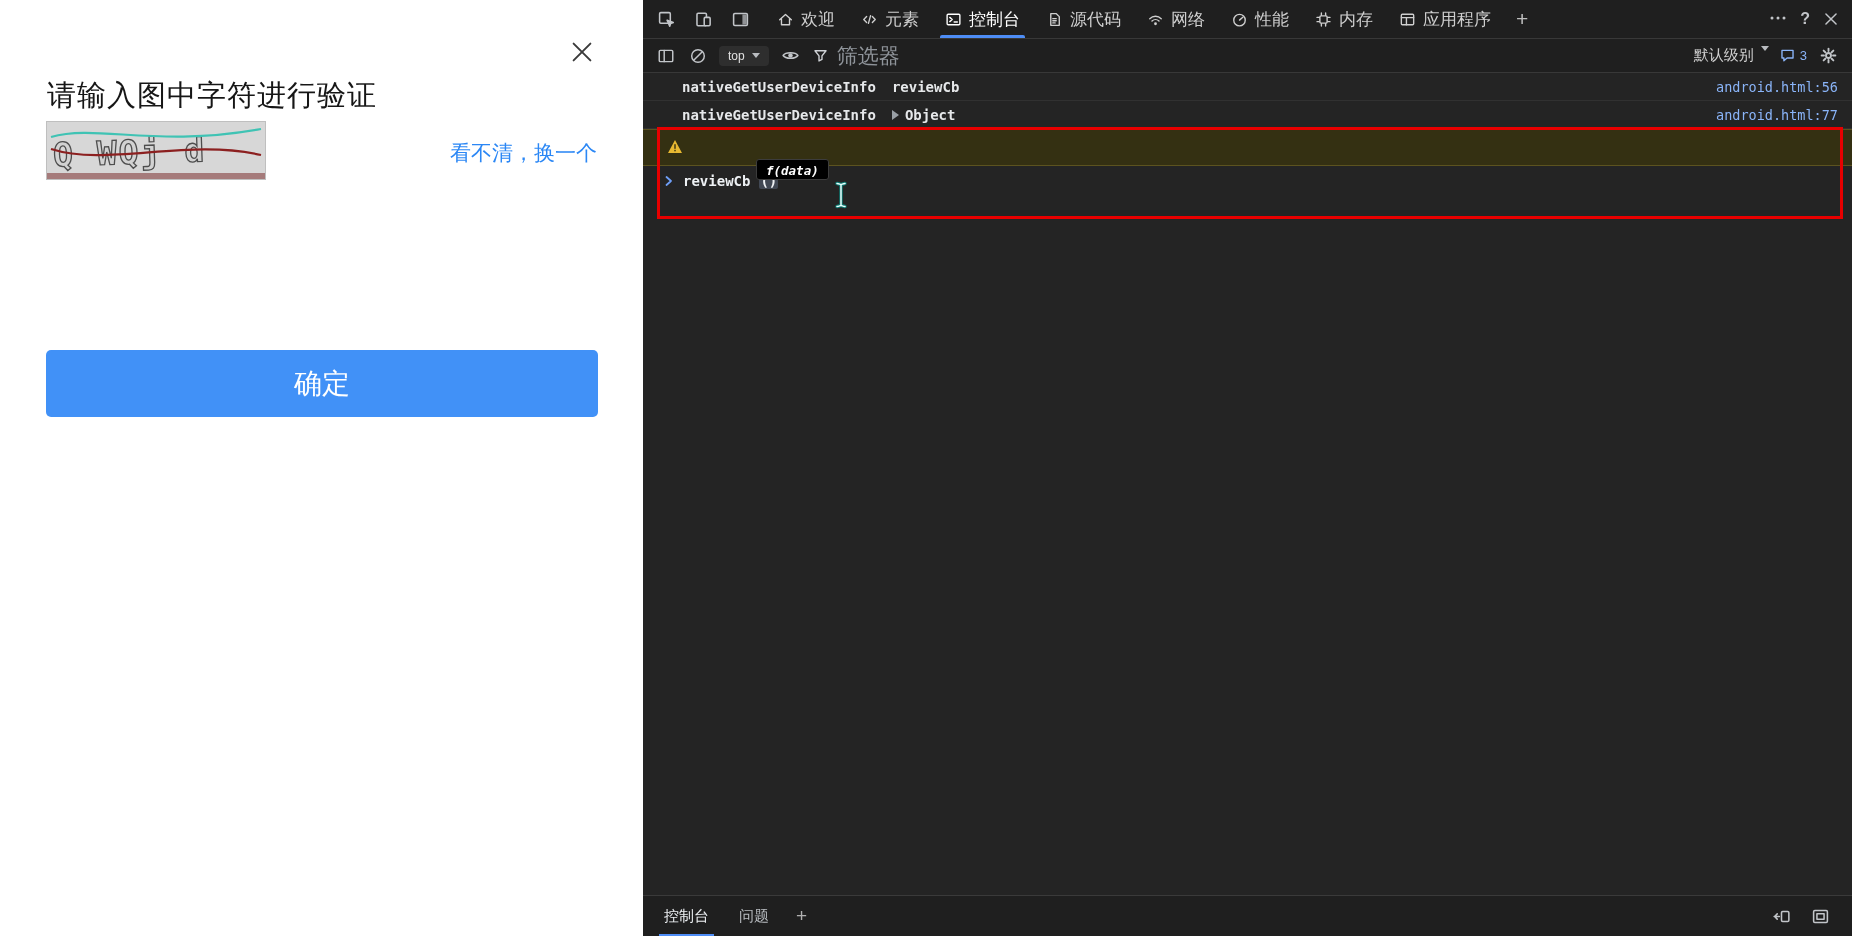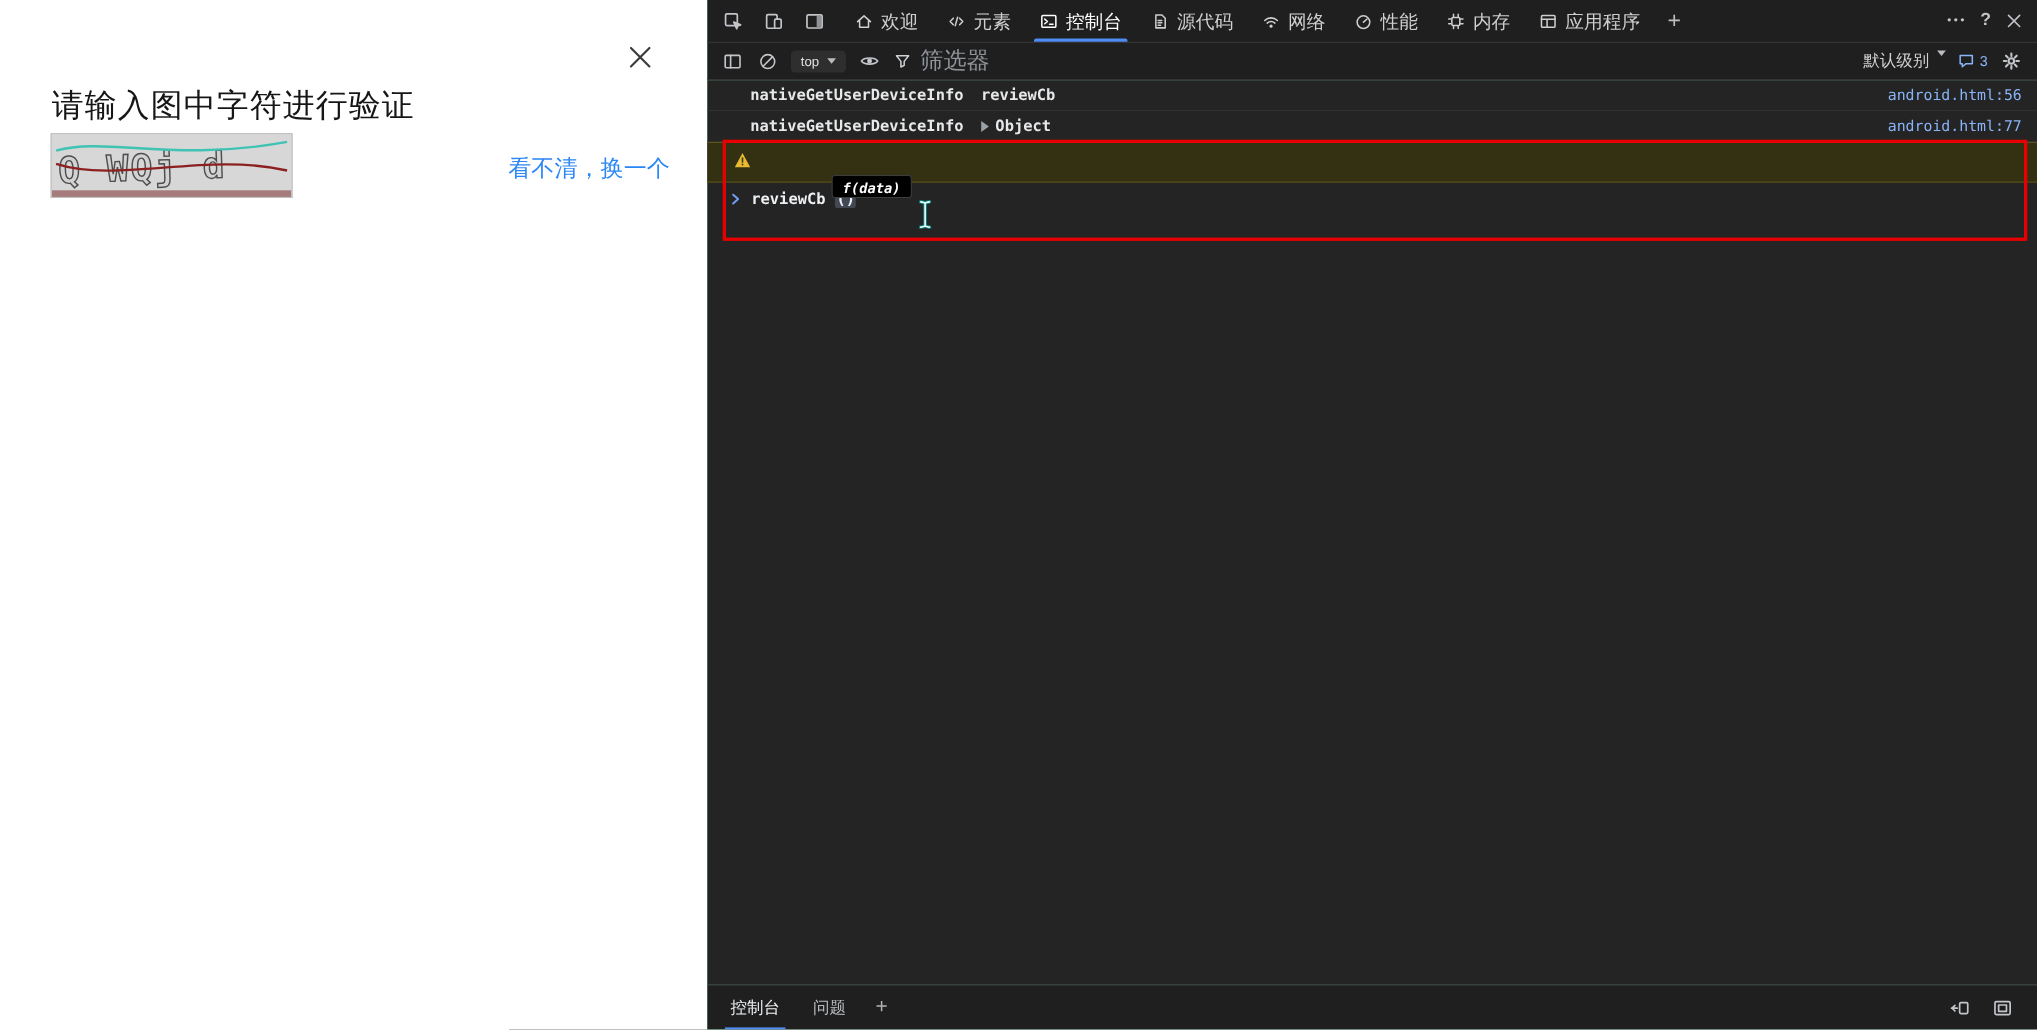--- a/index.html
+++ b/index.html
@@ -21,21 +21,21 @@
   }
   .dialog-close {
     position: absolute; left: 568px; top: 36px; width: 32px; height: 32px;
     background: none; border: none; cursor: pointer; color: #3a3a3a;
   }
   .captcha-box {
     position: absolute; left: 46px; top: 121px; width: 220px; height: 59px;
     border: 1px solid #bfbfbf; background: #d7d7d7; cursor: pointer; overflow: hidden;
   }
   .refresh-link {
-    position: absolute; right: 34px; top: 139px;
+    position: absolute; right: 46px; top: 139px;
     font-size: 21px; color: #2b87f5; text-decoration: none; cursor: pointer;
   }
   .captcha-input {
     position: absolute; left: 46px; top: 216px; width: 552px; height: 70px;
     border: 1px solid #e2e2e2; border-radius: 6px; font-size: 24px;
     padding: 0 22px; color: #333; outline: none;
     font-family: "Liberation Sans", sans-serif;
   }
   .captcha-input::placeholder { color: #c3c3c3; }
   .confirm-btn {
@@ -159,20 +159,21 @@
       <rect x="0" y="0" width="218" height="57" fill="#d7d7d7"></rect>
       <text x="6" y="41" font-family="DejaVu Sans Mono, monospace" font-size="33" font-weight="bold" letter-spacing="2" fill="#d2d2d2" stroke="#4e4e4e" stroke-width="1.3" transform="rotate(-2 109 28)">Q WQj d</text>
       <path d="M4 15 C 50 2, 110 26, 214 7" stroke="#3fc3b4" stroke-width="2.2" fill="none"></path>
       <path d="M4 27 C 60 45, 140 16, 214 33" stroke="#8c2020" stroke-width="2.2" fill="none"></path>
       <rect x="0" y="51" width="218" height="6" fill="#8a4a4a" opacity="0.65"></rect>
     </svg>
   </div>
   <a class="refresh-link">看不清，换一个</a>
 
 
+  <button class="confirm-btn">确定</button>
 </section>
 
 <section class="devtools">
 
   <div class="dt-tabbar">
     <div class="left-icons">
       <button class="ibtn">
         <span>
           <svg class="sicon" width="19" height="19" viewBox="0 0 16 16">
             <rect x="2.2" y="2.2" width="9" height="9" rx="1"></rect>

